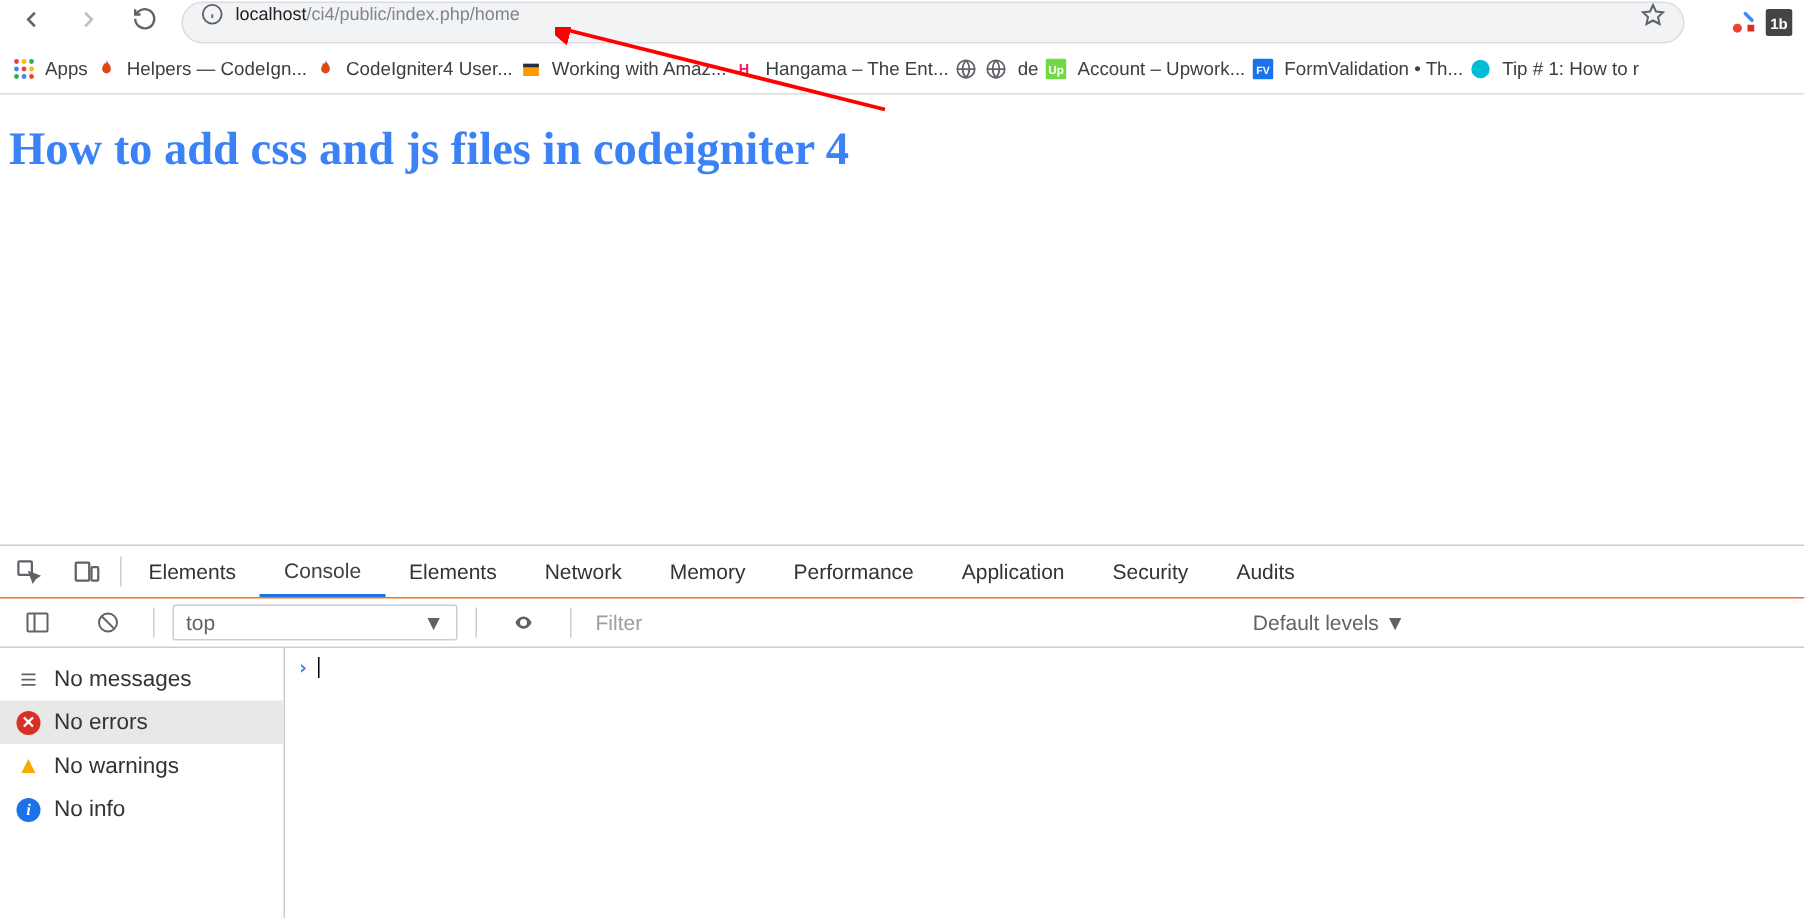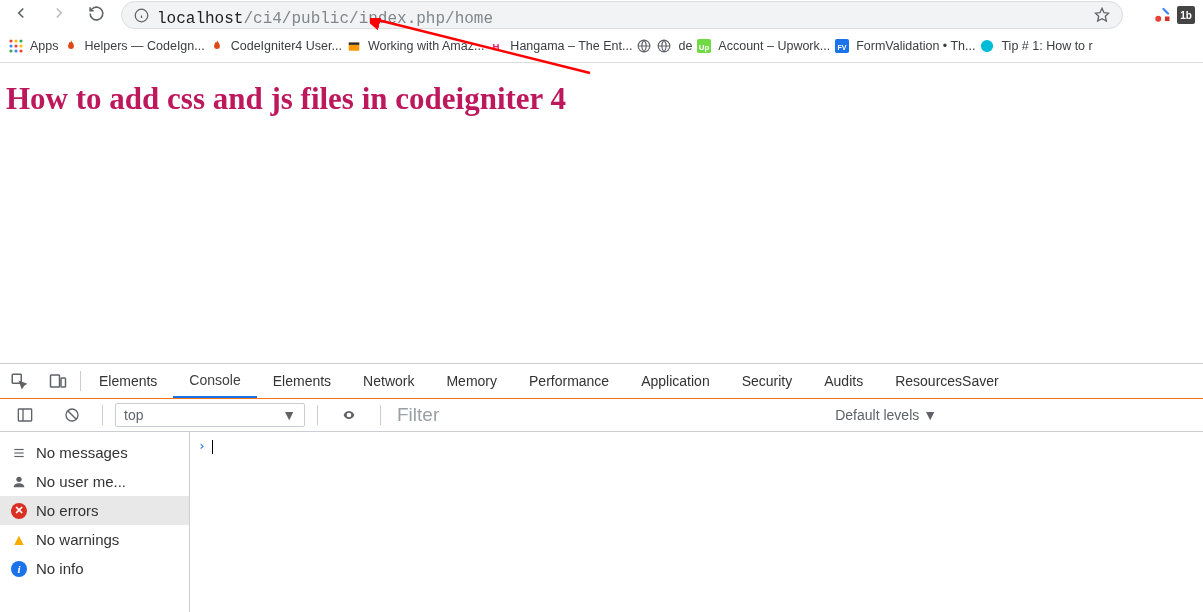--- a/index.html
+++ b/index.html
@@ -2,53 +2,53 @@
 <html><head>
 <meta charset="utf-8">
 <style>
   * { box-sizing: border-box; margin: 0; padding: 0; }
   body { font-family: Arial, sans-serif; width: 1203px; height: 612px; background: #fff; overflow: hidden; position: relative; }
   
   
   .browser-bar { height: 30px; display: flex; align-items: center; padding: 0 8px; gap: 12px; }
   .nav-btn { color: #5f6368; cursor: pointer; padding: 4px; }
   .nav-btn.disabled { color: #bdbdbd; }
-  .address-bar { flex: 1; height: 28px; background: #f1f3f4; border-radius: 14px; display: flex; align-items: flex-end; padding: 0 12px; gap: 8px; font-size: 16px; color: #5f6368; border: 1px solid #dadce0; margin-right: 18px; font-family: Liberation Mono, monospace; }
+  .address-bar { flex: 1; height: 28px; background: #f1f3f4; border-radius: 14px; display: flex; align-items: flex-start; padding: 0 12px; gap: 8px; font-size: 12px; color: #5f6368; border: 1px solid #dadce0; margin-right: 18px; }
   .address-text { flex: 1; color: #202124; }
   .address-text .host { color: #202124; }
   .address-text .path { color: #80868b; }
   .star { color: #5f6368; cursor: pointer; }
   .ext-icons { display: flex; gap: 6px; align-items: flex-end; }
   .ext-icon { width: 18px; height: 18px; cursor: pointer; }
   
   
   .bookmarks-bar { height: 32px; display: flex; align-items: center; padding: 0 8px; gap: 4px; font-size: 12.5px; color: #3c4043; }
   .bookmark { display: flex; align-items: center; gap: 6px; cursor: pointer; white-space: nowrap; }
   .bm-icon { width: 16px; height: 16px; display: inline-flex; align-items: center; justify-content: center; }
   
   .bb-sep { height: 1px; background: #dadce0; }
   
   
   .red-arrow { position: absolute; top: 18px; left: 370px; pointer-events: none; }
   
   
   .page-content { padding: 18px 6px; }
-  .page-content h1 { font-family: "Times New Roman", serif; font-size: 31px; font-weight: bold; color: #be185d; }
+  .page-content h1 { font-family: "Times New Roman", serif; font-size: 31px; font-weight: bold; color: #3b82f6; }
   
   
   .devtools { position: absolute; left: 0; right: 0; bottom: 0; border-top: 1px solid #cacdd1; background: #fff; }
   .dt-tabs { height: 35px; display: flex; align-items: center; border-bottom: 1px solid #f97316; font-size: 14px; color: #333; }
   .dt-tool { padding: 0 10px; color: #5a5a5a; cursor: pointer; display: flex; align-items: center; height: 100%; }
   .dt-sep { width: 1px; height: 20px; background: #cacdd1; margin: 0 2px; }
   .dt-tab { padding: 0 16px; height: 100%; display: flex; align-items: center; cursor: pointer; color: #333; }
   .dt-tab.active { color: #404040; border-bottom: 2px solid #1a73e8; }
   
   .dt-filter-row { height: 33px; display: flex; align-items: center; border-bottom: 1px solid #cacdd1; font-size: 14px; color: #5f6368; padding: 0 6px; gap: 10px; }
   .dt-context { display: flex; align-items: center; gap: 8px; border: 1px solid #cacdd1; padding: 3px 8px; border-radius: 2px; background: #fff; }
-  .dt-filter-input { flex: 1; border: none; outline: none; font-size: 19px; color: #333; padding: 4px; }
+  .dt-filter-input { flex: 1; border: none; outline: none; font-size: 14px; color: #333; padding: 4px; }
   .dt-filter-input::placeholder { color: #9aa0a6; }
   .dt-levels { color: #5f6368; padding-right: 260px; cursor: pointer; }
   
   .dt-body { display: flex; height: 180px; justify-content: center; }
   .dt-sidebar { width: 190px; border-right: 1px solid #cacdd1; background: #fff; padding-top: 6px; }
   .dt-sb-item { display: flex; align-items: center; gap: 10px; padding: 6px 10px 6px 36px; font-size: 15px; color: #333; cursor: pointer; position: relative; }
   .dt-sb-item.selected { background: #e8e8e8; }
   .dt-sb-item .sb-ic { position: absolute; left: 10px; width: 18px; height: 18px; display: flex; align-items: center; justify-content: center; }
   .dt-console { flex: 1; padding: 6px 8px; font-family: Menlo, Consolas, monospace; font-size: 13px; }
   .prompt { color: #367cf1; font-weight: bold; }
@@ -237,21 +237,20 @@
     <span class="dt-sep"></span>
     <span class="dt-tab">Elements</span>
     <span class="dt-tab active">Console</span>
     <span class="dt-tab">Elements</span>
     <span class="dt-tab">Network</span>
     <span class="dt-tab">Memory</span>
     <span class="dt-tab">Performance</span>
     <span class="dt-tab">Application</span>
     <span class="dt-tab">Security</span>
     <span class="dt-tab">Audits</span>
-    <span class="dt-tab">ResourcesSaver</span>
   </div>
 
   <div class="dt-filter-row">
     <span class="dt-tool">
       <svg width="18" height="16" viewBox="0 0 24 24" fill="none" stroke="#5f6368" stroke-width="2">
           <rect x="2" y="3" width="20" height="18" rx="1"></rect>
           <line x1="9" y1="3" x2="9" y2="21"></line>
         </svg>
     </span>
     <span class="dt-tool">
@@ -280,29 +279,20 @@
     <div class="dt-sidebar">
       <div class="dt-sb-item">
         <span class="sb-ic">
             <svg width="16" height="14" viewBox="0 0 24 24" stroke="#5f6368" stroke-width="2">
               <line x1="4" y1="6" x2="20" y2="6"></line>
               <line x1="4" y1="12" x2="20" y2="12"></line>
               <line x1="4" y1="18" x2="20" y2="18"></line>
             </svg>
           </span>
         <span>No messages</span>
-      </div>
-      <div class="dt-sb-item">
-        <span class="sb-ic">
-            <svg width="16" height="16" viewBox="0 0 24 24" fill="#5f6368">
-              <circle cx="12" cy="8" r="4"></circle>
-              <path d="M4 20c0-4 4-6 8-6s8 2 8 6z"></path>
-            </svg>
-          </span>
-        <span>No user me...</span>
       </div>
       <div class="dt-sb-item selected">
         <span class="sb-ic">
             <span class="err-x">✕</span>
           </span>
         <span>No errors</span>
       </div>
       <div class="dt-sb-item">
         <span class="sb-ic warn-t">▲</span>
         <span>No warnings</span>

